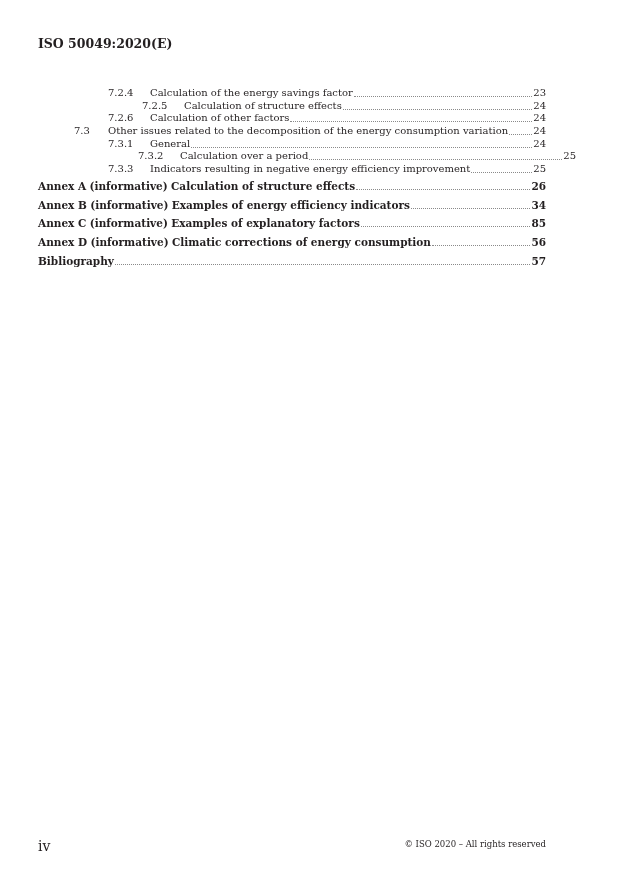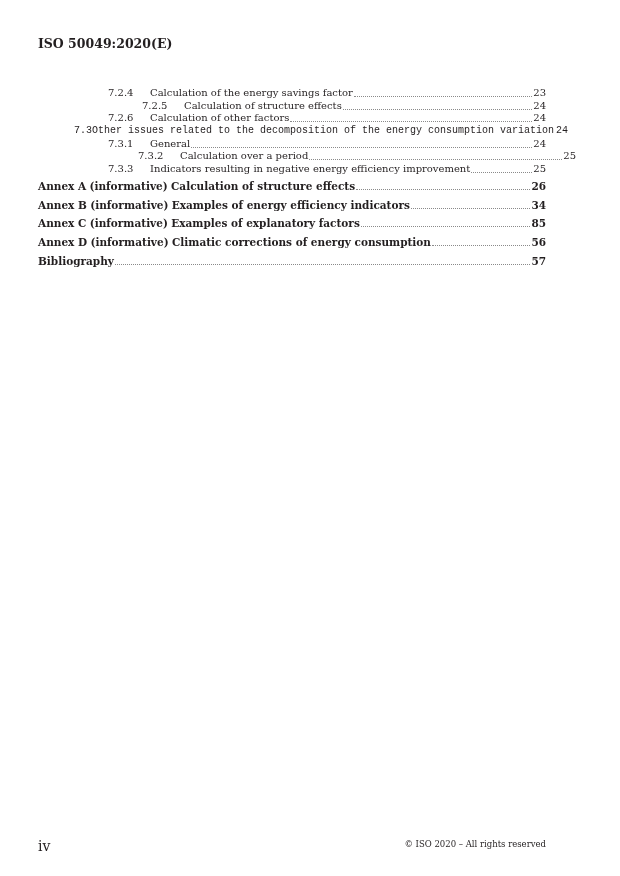--- a/index.html
+++ b/index.html
@@ -58,21 +58,21 @@
     <span class="page">24</span>
   </div>
 
   <div class="row" style="left:108px; top:112px; width:438px;">
     <span class="num" style="width:42px;">7.2.6</span>
     <span class="title">Calculation of other factors</span>
     <span class="leader"></span>
     <span class="page">24</span>
   </div>
 
-  <div class="row" style="left:74px; top:125px; width:472px;font-family:Liberation Mono, monospace;">
+  <div class="row" style="left:74px; top:125px; width:472px;">
     <span class="num" style="width:34px;">7.3</span>
     <span class="title">Other issues related to the decomposition of the energy consumption variation</span>
     <span class="leader"></span>
     <span class="page">24</span>
   </div>
 
   <div class="row" style="left:108px; top:138px; width:438px;">
     <span class="num" style="width:42px;">7.3.1</span>
     <span class="title">General</span>
     <span class="leader"></span>

